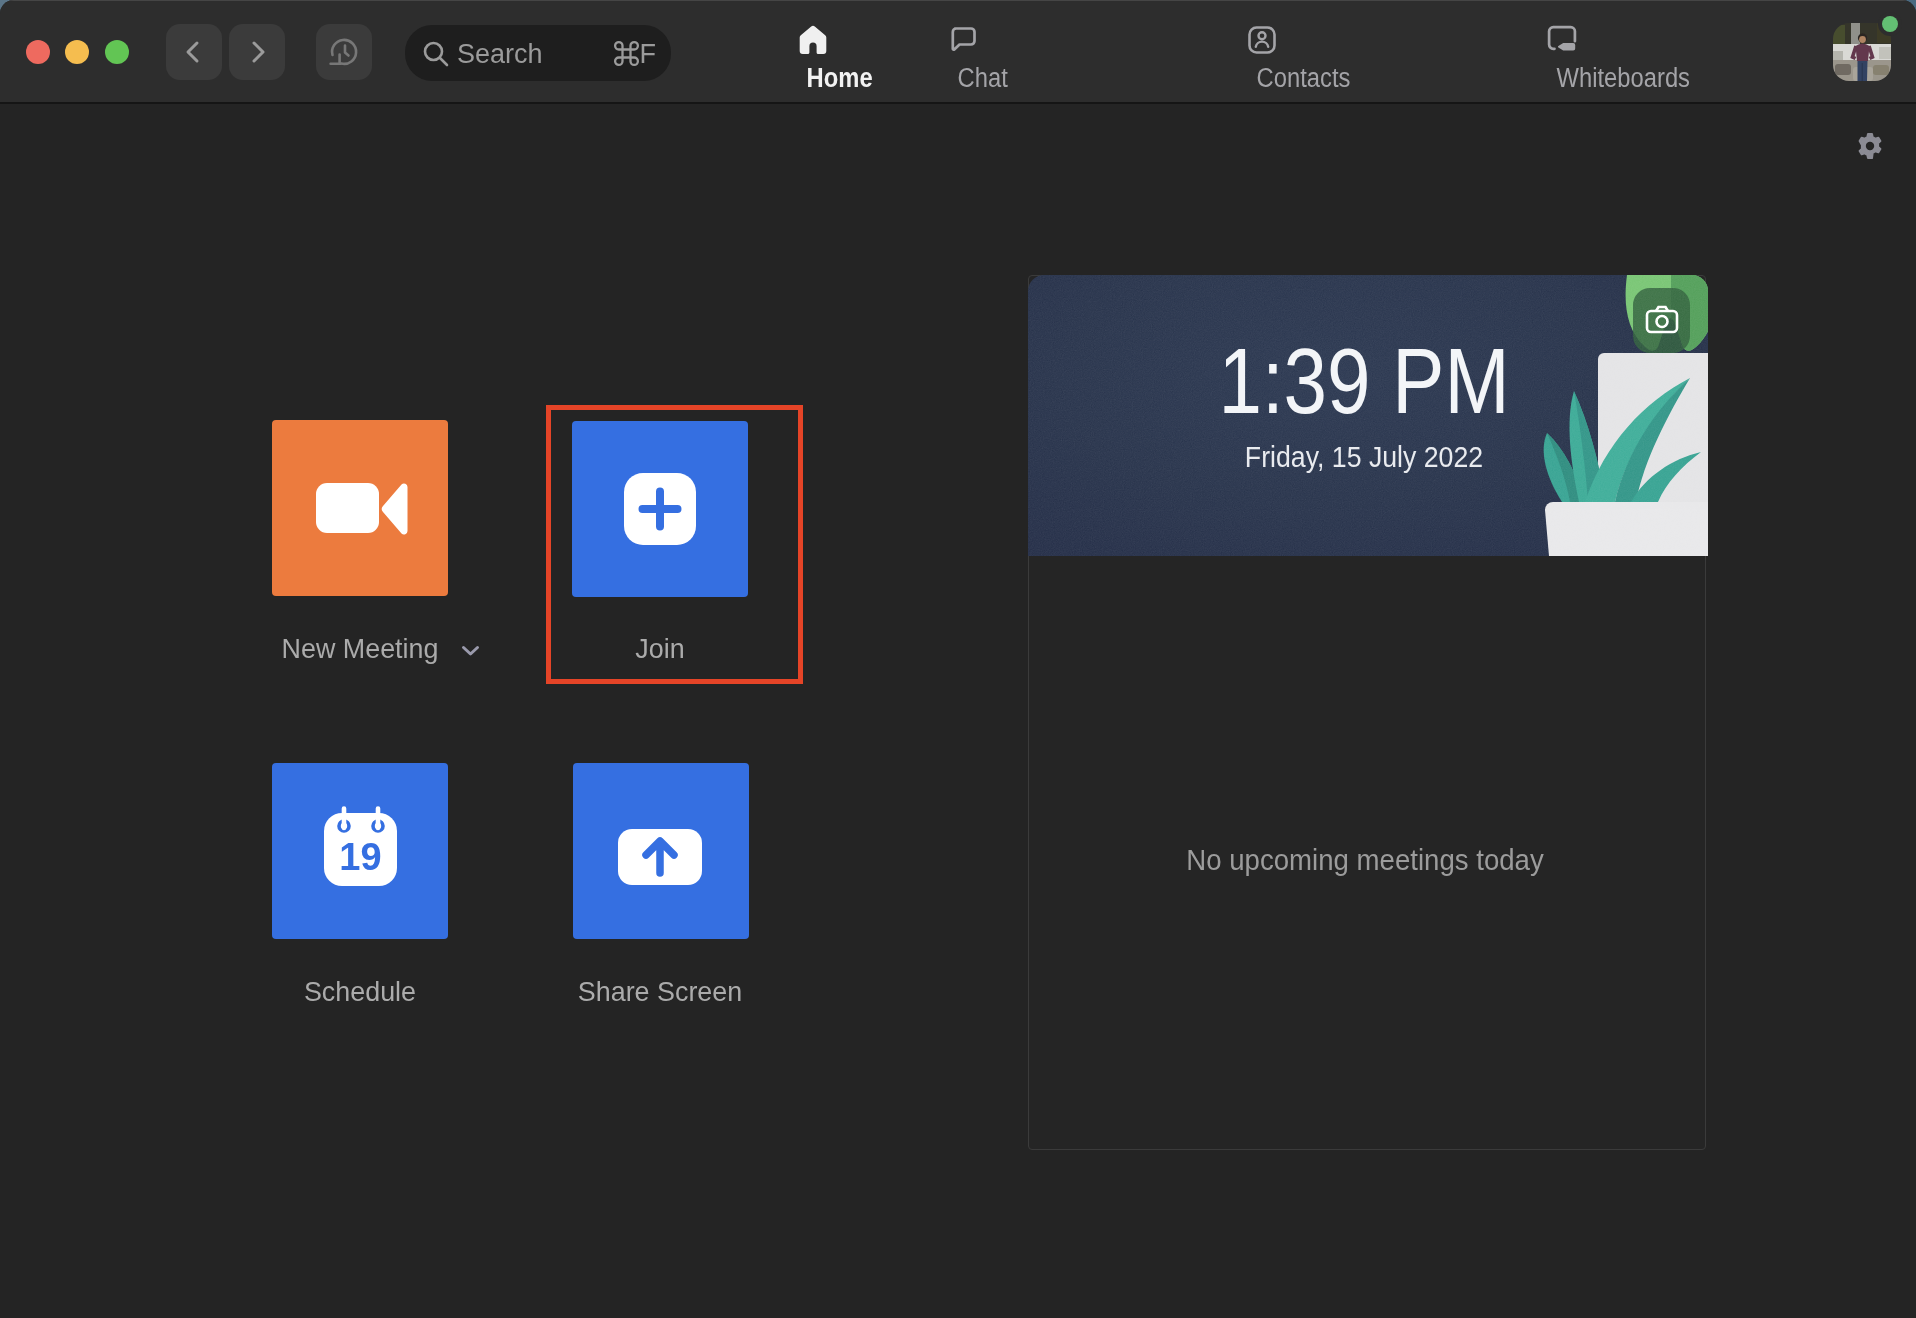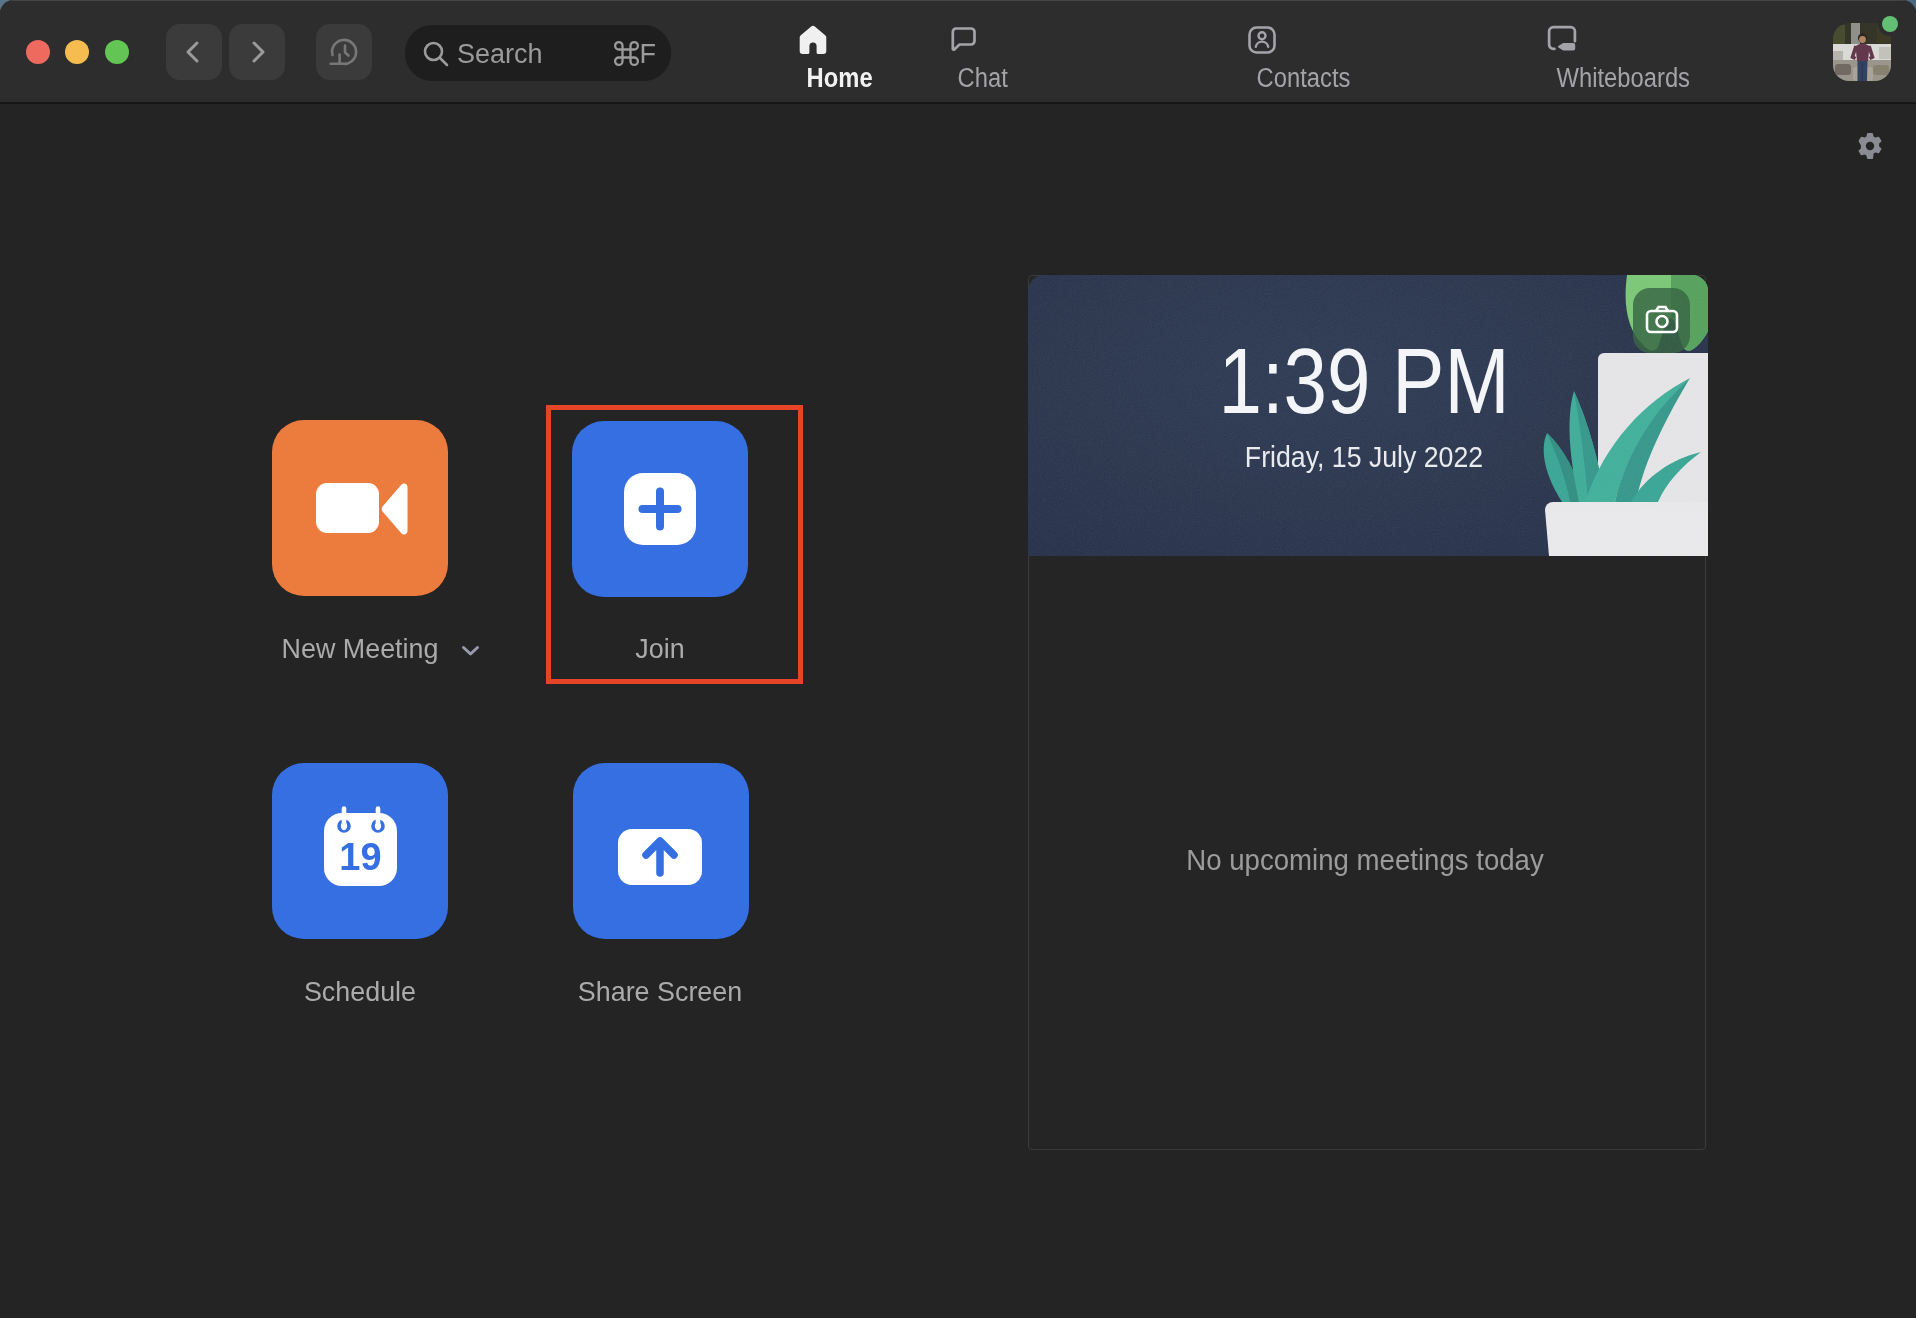--- a/index.html
+++ b/index.html
@@ -28,21 +28,21 @@
   .tab.active .lb { color:#f2f2f2; font-weight:700; }
   .avatar { position:absolute; left:1833px; top:23px; width:58px; height:58px;
     border-radius:16px; overflow:hidden; }
   .statusring { position:absolute; left:1878px; top:12px; width:24px; height:24px;
     border-radius:50%; background:#2d2d2d; }
   .statusdot { position:absolute; left:1882px; top:16px; width:16px; height:16px;
     border-radius:50%; background:#63bf73; }
   .gear { position:absolute; left:1857px; top:133px; }
 
   
-  .bigbtn { position:absolute; width:176px; height:176px; border-radius:32px; }
+  .bigbtn { position:absolute; width:176px; height:176px; border-radius:4px; }
   .bigbtn.orange { background:#ec7b3e; }
   .bigbtn.blue { background:#356fe1; }
   .biglabel { position:absolute; width:300px; text-align:center; font-size:28px;
     color:#ababab; transform:scaleX(0.96); transform-origin:50% 50%; }
   .redbox { position:absolute; left:546px; top:405px; width:257px; height:279px;
     border:5px solid #e54427; }
 
   
   .panel { position:absolute; left:1028px; top:275px; width:678px; height:875px;
     border:1px solid #3b3b3b; border-radius:4px; background:#252525; }

